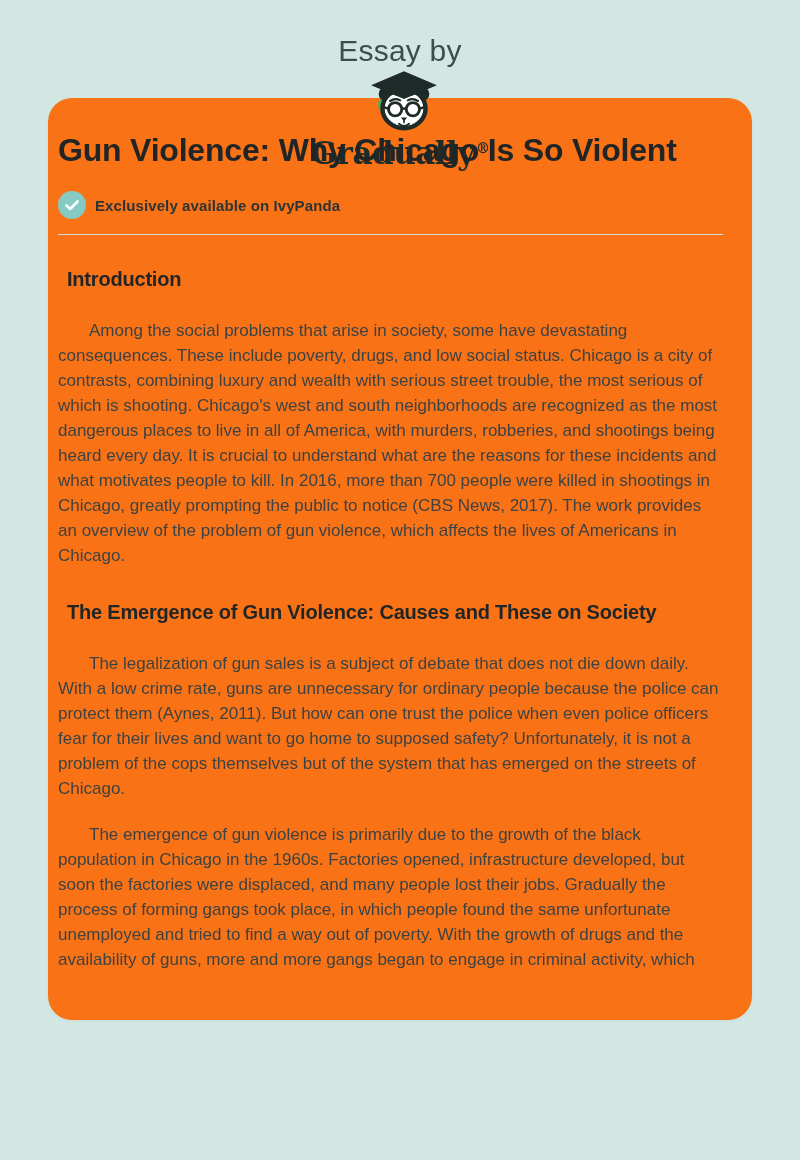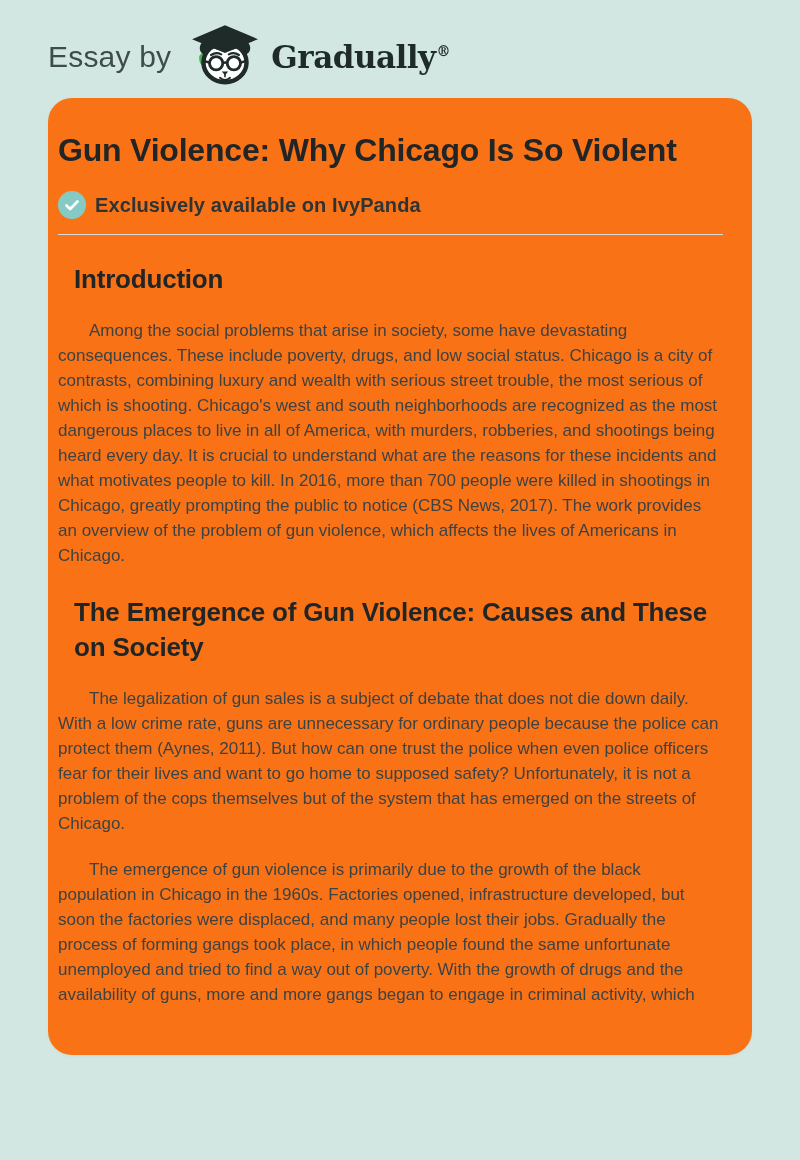--- a/index.html
+++ b/index.html
@@ -9,20 +9,21 @@
     background: #d3e7e2;
     font-family: "Liberation Sans", sans-serif;
     -webkit-font-smoothing: antialiased;
   }
   .header {
     display: flex;
     align-items: center;
     padding: 34px 48px 0 48px;
     height: 80px;
     box-sizing: border-box;
+    flex-direction: column;
   }
   .essay-by {
     font-size: 30px;
     font-weight: 400;
     color: #3e4d4a;
     letter-spacing: 0.2px;
   }
   .logo-wrap {
     margin: 0 8px 0 16px;
     display: flex;
@@ -69,34 +70,34 @@
     border-radius: 50%;
     background: #85cbc4;
     display: flex;
     align-items: center;
     justify-content: center;
     flex: 0 0 28px;
   }
   .badge-circle svg { display: block; }
   .badge-label {
     margin-left: 9px;
-    font-size: 20px;
+    font-size: 15px;
     font-weight: bold;
     color: #2e3334;
     letter-spacing: 0.1px;
     text-align: right;
   }
   .divider {
     border: none;
     border-top: 1px solid #d9dbdb;
     margin: 15px 0 0 0;
   }
   .card h2 {
-    margin: 27px 0 0 16px;
-    font-size: 26px;
+    margin: 27px 0 0 9px;
+    font-size: 20px;
     line-height: 35px;
     font-weight: bold;
     color: #212526;
     letter-spacing: -0.2px;
   }
   .card p {
     margin: 21px 0 0 0;
     font-size: 17px;
     line-height: 25px;
     color: #3d4243;

